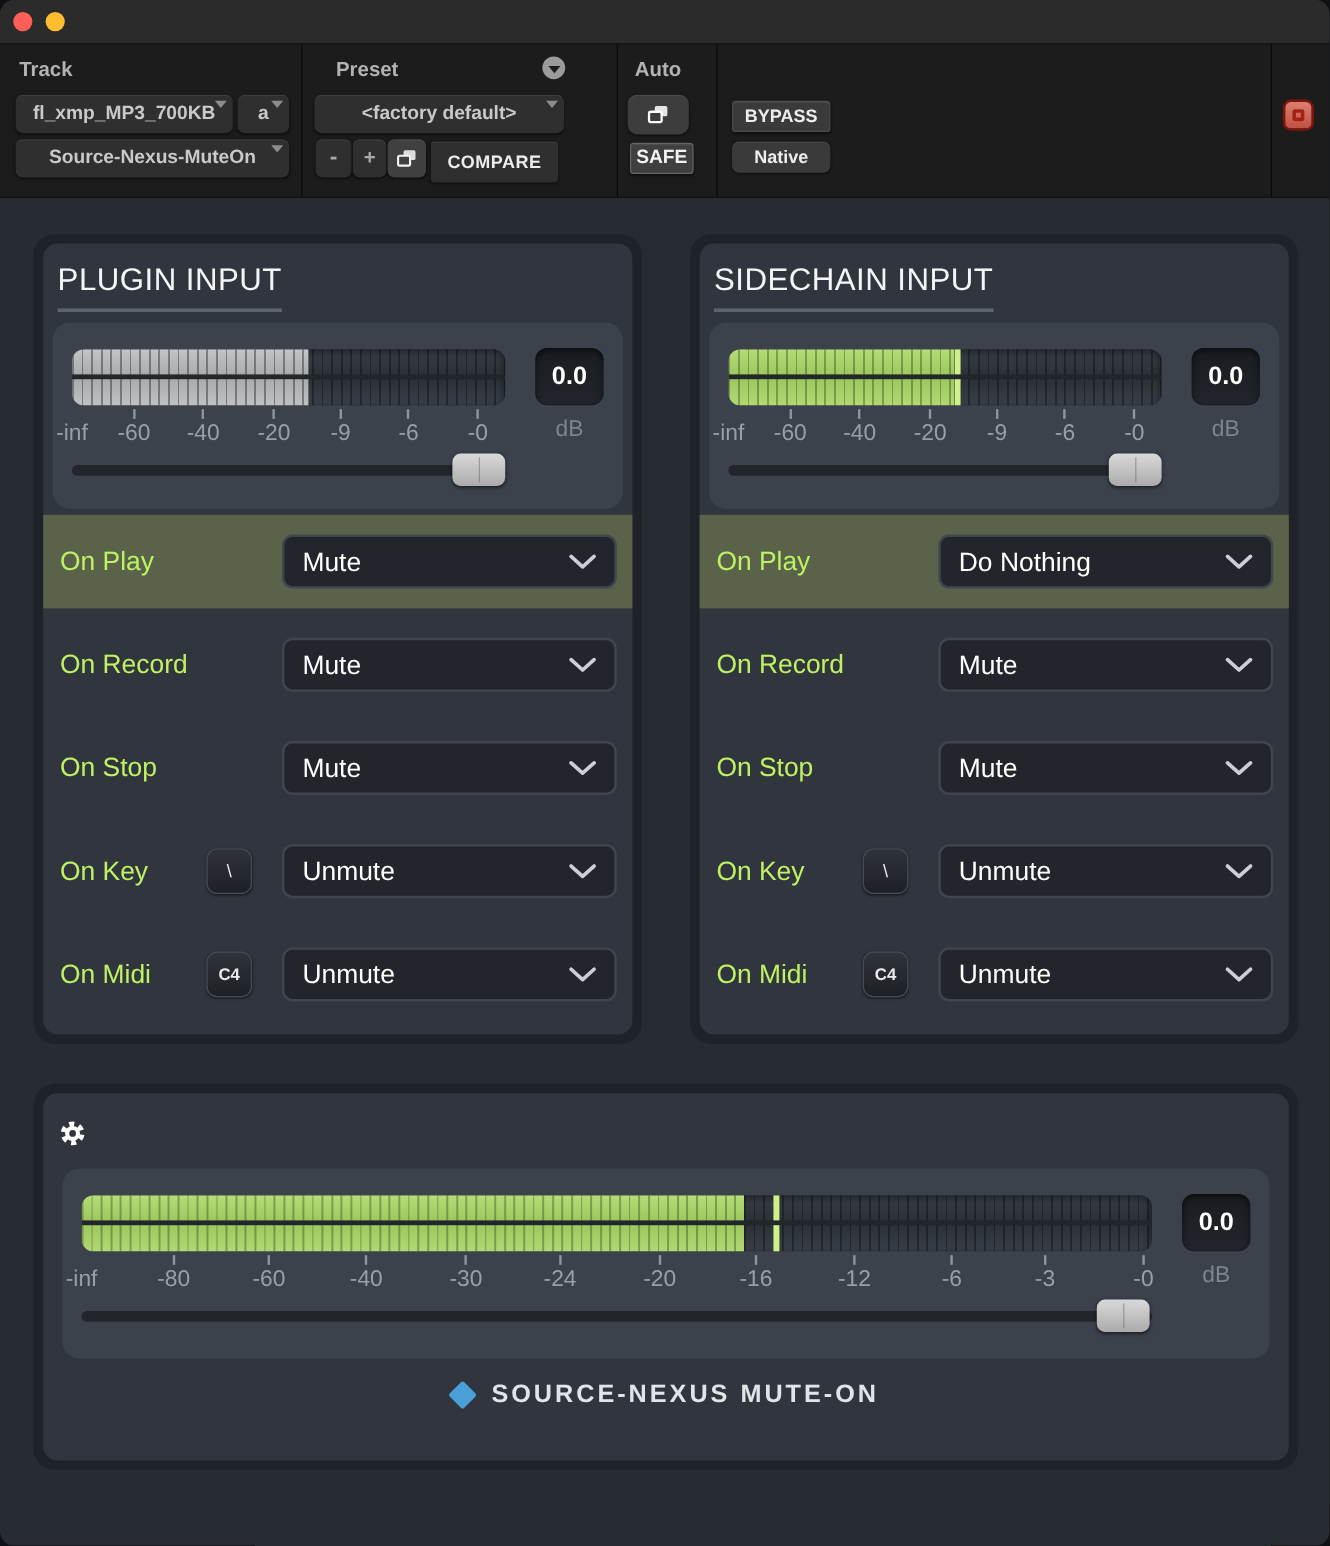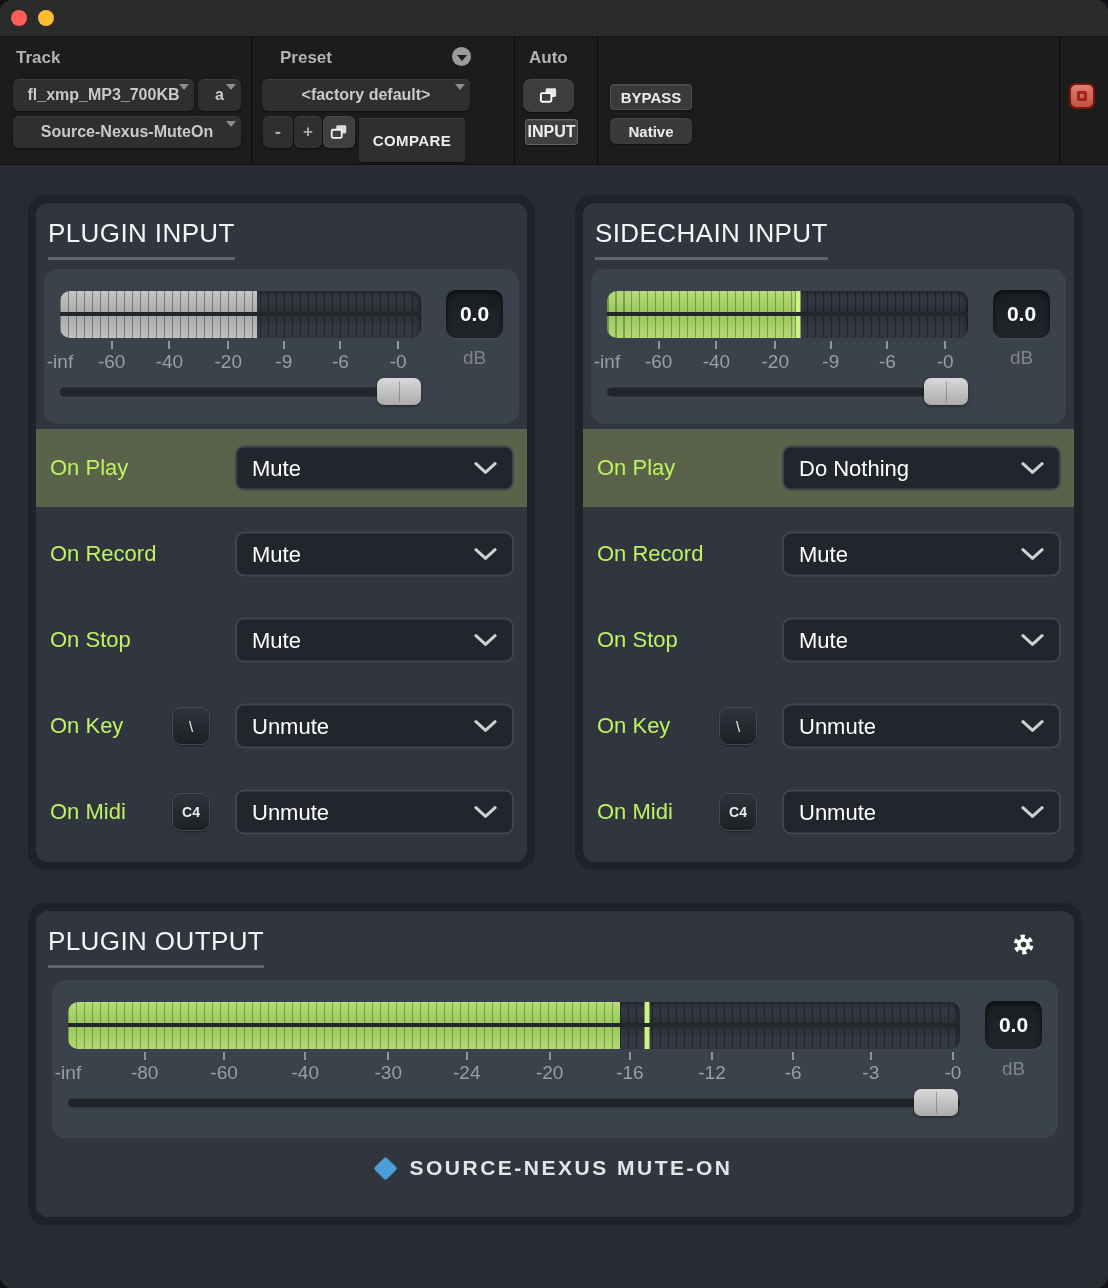--- a/index.html
+++ b/index.html
@@ -23,21 +23,21 @@
   .caret { position:absolute; top:5px; right:5px; width:0; height:0; border-left:5px solid transparent; border-right:5px solid transparent; border-top:6px solid #8d8d8d; }
   .btn-track-name { left:13px; top:42px; width:181px; height:32px; }
   .btn-track-letter { left:198px; top:42px; width:43px; height:32px; }
   .btn-plugin-name { left:13px; top:79px; width:228px; height:32px; }
   .preset-drop { position:absolute; left:200px; top:10px; width:19px; height:19px; border-radius:50%; background:#9b9b9b; display:flex; align-items:center; justify-content:center; }
   .tri-down-dark { width:0; height:0; border-left:5px solid transparent; border-right:5px solid transparent; border-top:6px solid #1c1c1c; margin-top:2px; }
   .btn-factory { left:10px; top:42px; width:208px; height:32px; }
   .btn-minus { left:11px; top:79px; width:30px; height:32px; font-size:19px; color:#a9a9a9; }
   .btn-plus  { left:42px; top:79px; width:28px; height:32px; font-size:17px; color:#a9a9a9; }
   .btn-copy  { left:71px; top:79px; width:32px; height:32px; background:#404040; }
-  .btn-compare { left:107px; top:79px; width:106px; height:44px; top:81px; border-radius:3px; font-size:15px; color:#ececec; letter-spacing:0.4px; }
+  .btn-compare { left:107px; top:79px; width:106px; height:34px; top:81px; border-radius:3px; font-size:15px; color:#ececec; letter-spacing:0.4px; }
   .btn-auto-enable { left:8px; top:42px; width:51px; height:33px; border-radius:8px; background:#3d3d3d; }
   .btn-safe { left:10px; top:82px; width:53px; height:26px; border-radius:3px; background:#3f3f3f; border:1px solid #646464; font-size:16px; color:#f1f1f1; }
   .btn-bypass { left:12px; top:47px; width:82px; height:26px; border-radius:3px; background:#3a3a3a; border:1px solid #4d4d4d; font-size:15px; color:#ededed; }
   .btn-native { left:12px; top:81px; width:82px; height:26px; border-radius:6px; background:#3a3a3a; font-size:15px; color:#ededed; }
   .target-btn { position:absolute; left:9px; top:46px; width:26px; height:26px; border-radius:7px; background:linear-gradient(180deg,#dd7e72,#c05144); border:2px solid #7d150c; display:flex; align-items:center; justify-content:center; }
   .target-core { width:10px; height:10px; border:3px solid #a32415; border-radius:2px; }
 
   
   .key-row { height:35px; background:#2b2b2b; display:flex; align-items:center; border-bottom:1px solid #101216; }
   .key-icon { margin-left:14px; display:flex; align-items:center; }
@@ -166,21 +166,21 @@
 
     <div class="hcol auto">
       <span class="hlabel" style="left:14px">Auto</span>
       <div class="hbtn btn-auto-enable">
         <svg width="21" height="20" viewBox="0 0 22 20">
           <rect x="8" y="2" width="11" height="9" rx="1.5" fill="#e6e6e6"></rect>
           <rect x="3" y="7" width="11" height="9" rx="1.5" fill="#3d3d3d" stroke="#ffffff" stroke-width="2"></rect>
         </svg>
       </div>
       <div class="hbtn btn-safe">
-        <span>INPUT</span>
+        <span>SAFE</span>
       </div>
     </div>
 
     <div class="hcol bypass-col">
       <div class="hbtn btn-bypass">
         <span>BYPASS</span>
       </div>
       <div class="hbtn btn-native">
         <span>Native</span>
       </div>
@@ -414,23 +414,20 @@
               </div>
             </div>
           </div>
         </div>
       </div>
     </div>
 
     <div class="panel-outer output">
       <div class="panel">
         <div class="panel-head">
-          <div class="title-wrap">
-            <div class="panel-title">PLUGIN OUTPUT</div>
-          </div>
           <div class="gear">
             <svg viewBox="0 0 24 24" width="25" height="25">
               <circle cx="12" cy="12" r="7.2" fill="none" stroke="#ffffff" stroke-width="4.6" stroke-dasharray="3.8 3.74" transform="rotate(8 12 12)"></circle>
               <circle cx="12" cy="12" r="6" fill="#ffffff"></circle>
               <circle cx="12" cy="12" r="2.7" fill="#31363e"></circle>
             </svg>
           </div>
         </div>
         <div class="meter-card out">
           <div class="mgrid">

